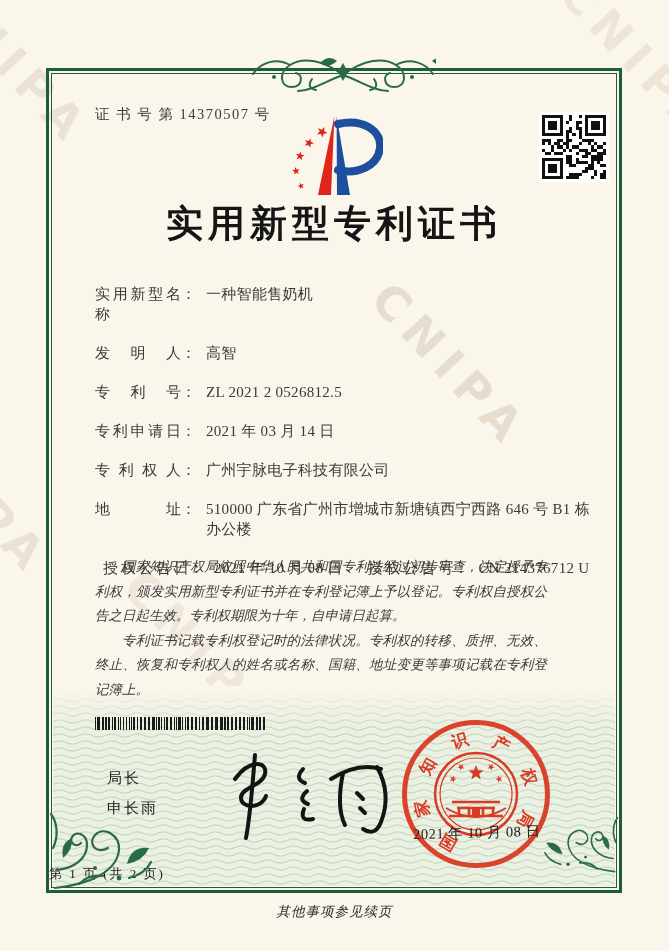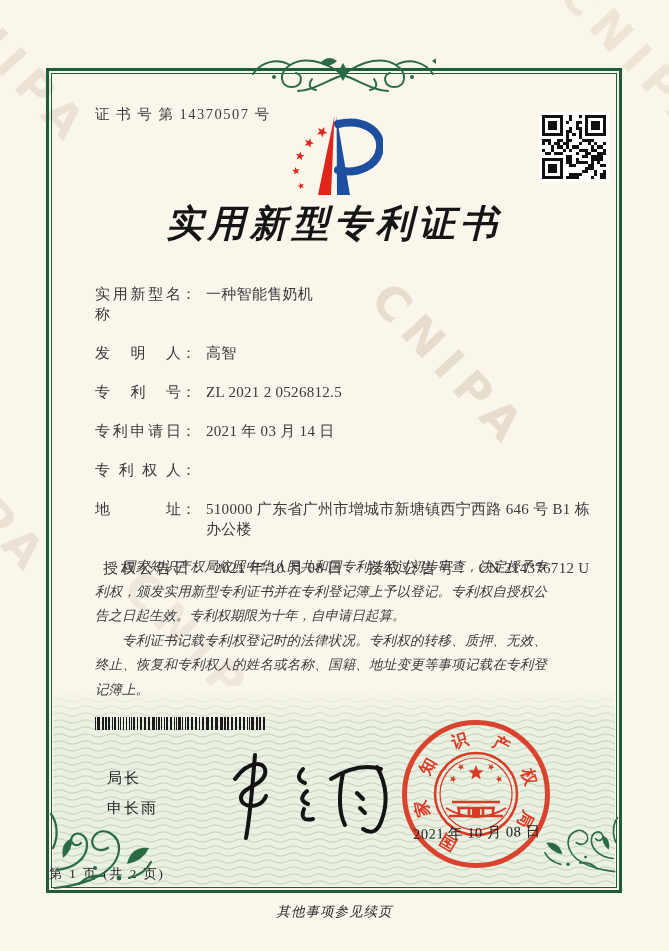--- a/index.html
+++ b/index.html
@@ -45,21 +45,21 @@
   }
   
   .certno{
     position:absolute;left:46px;top:34px;
     font-size:14.5px;letter-spacing:1.5px;color:#3c3c3c;
   }
   .logo{position:absolute;left:238px;top:40px;width:96px;height:88px;}
   .qr{position:absolute;left:490px;top:41px;width:64px;height:64px;background:#fff;padding:3px;}
   .title{
     position:absolute;left:0;top:128px;width:100%;text-align:center;
-    font-size:37px;font-weight:900;letter-spacing:5px;color:#151515;margin:0;font-style:italic;
+    font-size:37px;font-weight:900;letter-spacing:5px;color:#151515;margin:0;
   }
   
   .fields{position:absolute;left:46px;top:213px;width:505px;}
   .fieldrow{display:flex;align-items:flex-start;margin-bottom:19px;
     font-size:15px;line-height:20px;color:#3a3a3a;}
   .fieldrow .lab{
     display:inline-block;width:86px;flex:none;
     text-align:justify;text-align-last:justify;
   }
   .fieldrow .colon{flex:none;}
@@ -444,20 +444,21 @@
       <span class="val">ZL 2021 2 0526812.5</span>
     </div>
     <div class="fieldrow">
       <span class="lab">专利申请日</span>
         <span class="colon">：</span>
       <span class="val">2021 年 03 月 14 日</span>
     </div>
     <div class="fieldrow">
       <span class="lab">专利权人</span>
         <span class="colon">：</span>
+      <span class="val">广州宇脉电子科技有限公司</span>
     </div>
     <div class="fieldrow">
       <span class="lab">地址</span>
         <span class="colon">：</span>
       <span class="val">510000 广东省广州市增城市新塘镇西宁西路 646 号 B1 栋办公楼</span>
     </div>
     <div class="fieldrow grantrow">
       <span class="grantgroup">
         <span class="lab">授权公告日</span>
           <span class="colon">：</span>

